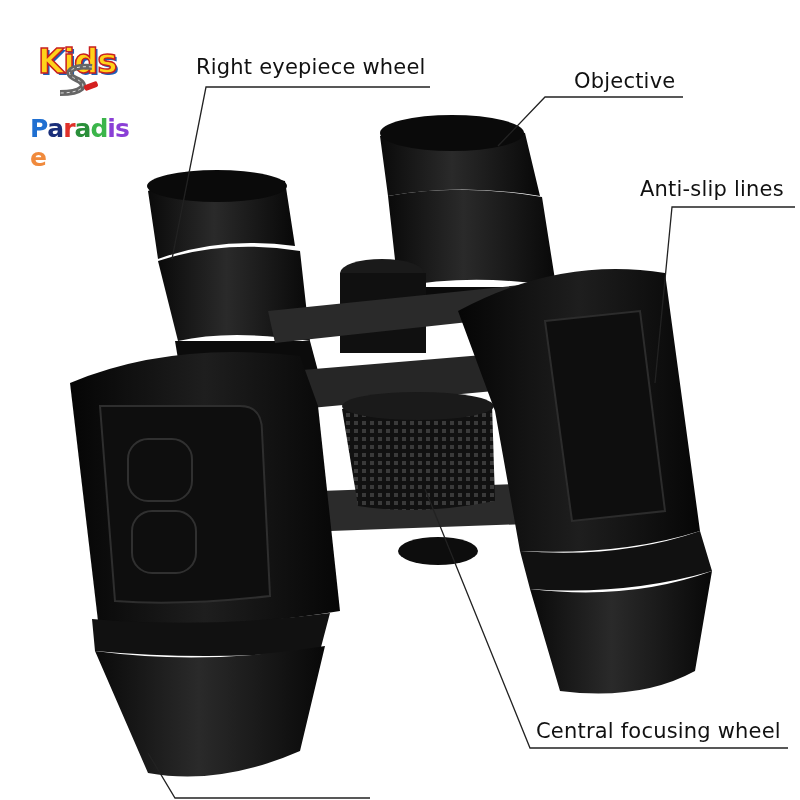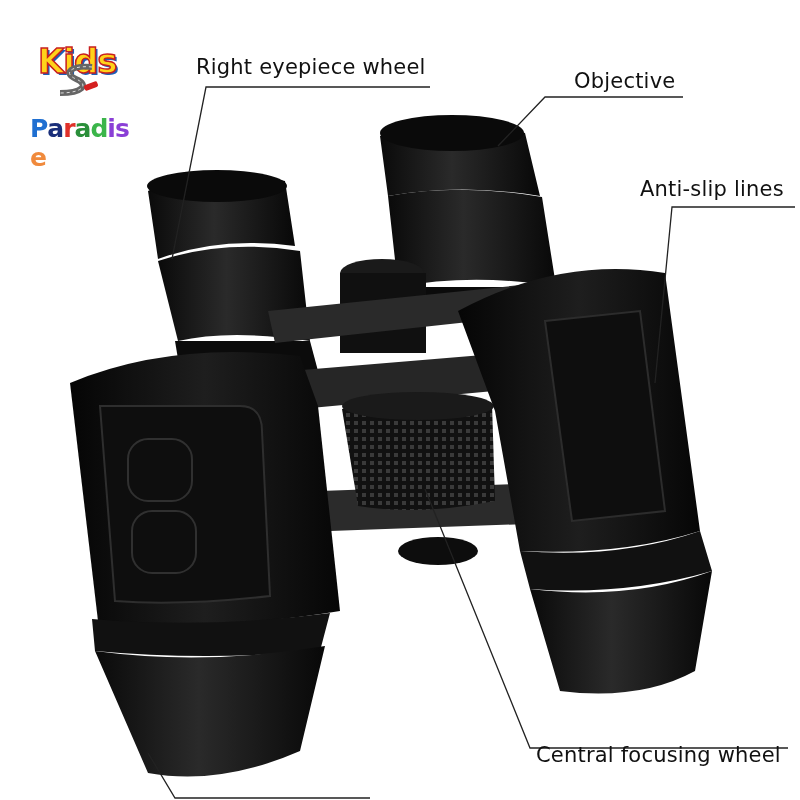--- a/index.html
+++ b/index.html
@@ -95,15 +95,15 @@
       <polyline points="683,86 545,86 498,135"></polyline>
       <polyline points="795,196 672,196 655,372"></polyline>
       <polyline points="788,737 530,737 425,478"></polyline>
       <polyline points="370,787 175,787 148,742"></polyline>
     </g>
   </svg>
 
   <div class="label" style="left:196px;top:44px;">Right eyepiece wheel</div>
   <div class="label" style="left:574px;top:58px;">Objective</div>
   <div class="label" style="left:640px;top:166px;">Anti-slip lines</div>
-  <div class="label" style="left:536px;top:708px;margin-top:24px;">Central focusing wheel</div>
+  <div class="label" style="left:536px;top:708px;">Central focusing wheel</div>
 
 </div>
 
 </body></html>

